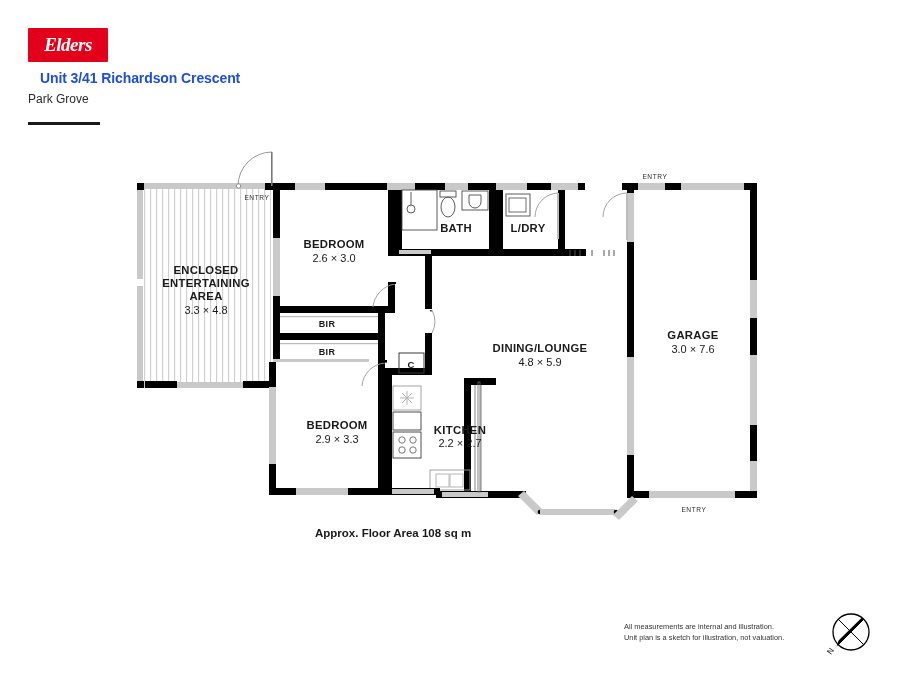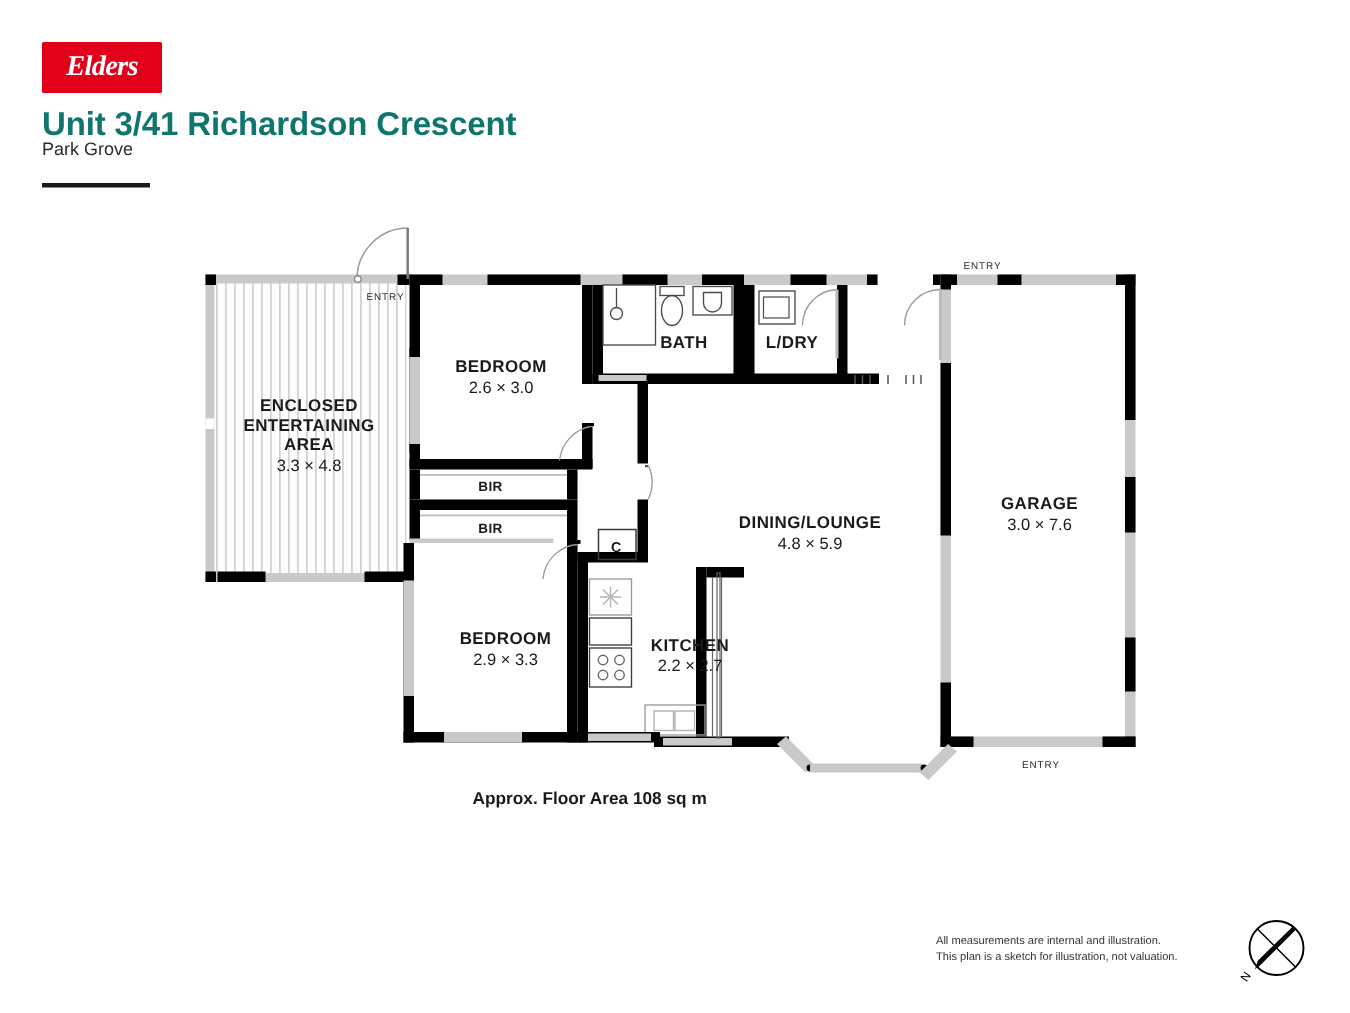--- a/index.html
+++ b/index.html
@@ -40,25 +40,25 @@
     text-align: center;
     color: #ffffff;
     font-family: "Liberation Serif", serif;
     font-style: italic;
     font-weight: bold;
     font-size: 19px;
     letter-spacing: -0.5px;
   }
   #title {
     position: absolute;
-    left: 28px;
+    left: 40px;
     top: 70px;
-    font-size: 22px;
+    font-size: 14px;
     font-weight: bold;
-    color: #0f766e;
+    color: #1d4ed8;
     letter-spacing: -0.1px;
   }
   #subtitle {
     position: absolute;
     left: 28px;
     top: 92px;
     font-size: 12px;
     font-weight: normal;
     color: #2b2b2b;
   }
@@ -382,21 +382,21 @@
   <text class="rm-label rm-name" x="206" y="300">AREA</text>
   <text class="rm-label rm-dim" x="206" y="314">3.3 × 4.8</text>
 
 </svg>
 </div>
 
 <div id="floor-area">Approx. Floor Area 108 sq m</div>
 
 <div id="footnote">
   <div>All measurements are internal and illustration.</div>
-  <div>This plan is a sketch for illustration, not valuation.</div>
+  <div>Unit plan is a sketch for illustration, not valuation.</div>
 </div>
 
 <div id="compass">
   <svg width="60" height="58" viewBox="0 0 60 58" xmlns="http://www.w3.org/2000/svg">
     <circle cx="33" cy="24" r="18" fill="none" stroke="#000" stroke-width="1.3"></circle>
     <line x1="20.3" y1="11.3" x2="45.7" y2="36.7" stroke="#000" stroke-width="1"></line>
     <line x1="45.7" y1="11.3" x2="20.3" y2="36.7" stroke="#000" stroke-width="1"></line>
     <polygon points="45.7,11.3 22.2,34.8 18.6,38.4 20.5,32.5 44.2,9.3" fill="#000"></polygon>
     <text x="13" y="47" font-family="Liberation Sans, sans-serif" font-size="8" fill="#000" transform="rotate(-55 13 47)">N</text>
   </svg>

